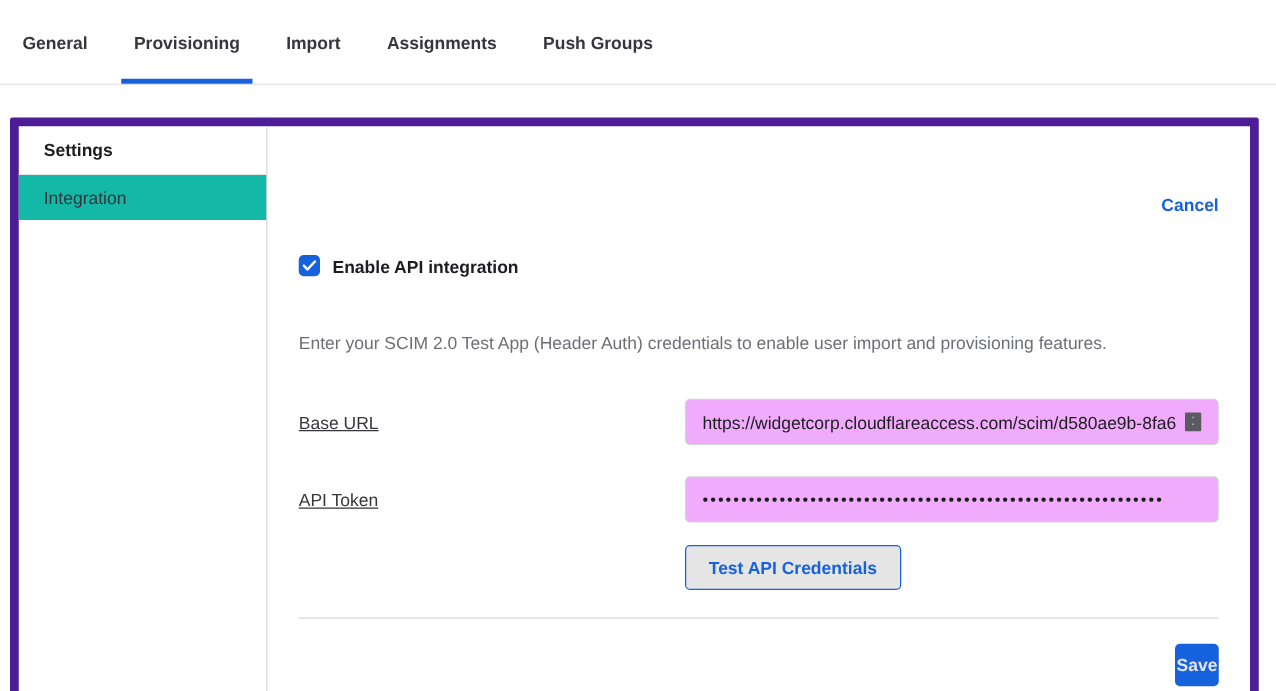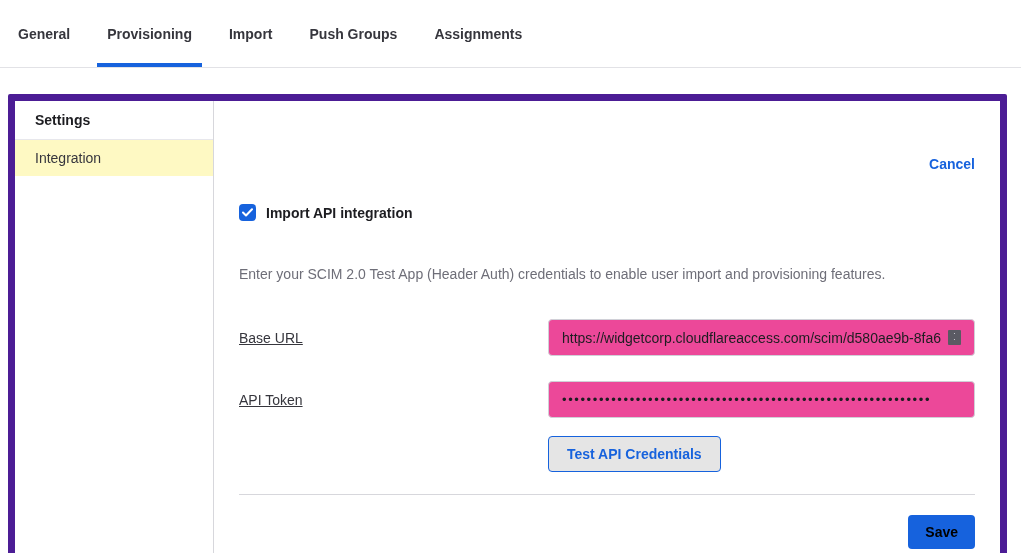--- a/index.html
+++ b/index.html
@@ -16,21 +16,21 @@
 
   
   .panel { margin: 26px 13px 8px 8px; width: 999px; min-height: 467px;
     border: 7px solid #4c1d95; border-radius: 2px; display: flex; background: #fff; }
 
   .sidebar { width: 199px; border-right: 1px solid #d7d7dc; flex-shrink: 0; }
   .sidebar-heading { padding: 11px 20px; font-size: 14px; font-weight: 700;
     color: #1d1d21; border-bottom: 1px solid #e7e7ec; }
   .sidebar-item { padding: 10px 20px; font-size: 14px; color: #36363d;
     cursor: pointer; }
-  .sidebar-item.active { background: #fef9c3; }
+  .sidebar-item.active { background: #14b8a6; }
 
   .content { flex: 1; padding: 0 25px 20px 25px; display: flex; flex-direction: column; }
 
   .cancel-row { display: flex; justify-content: flex-end; margin-top: 55px; }
   .cancel-link { color: #1662dd; font-size: 14px; font-weight: 700;
     text-decoration: none; cursor: pointer; }
 
   .checkbox-row { display: flex; align-items: center; margin-top: 32px; }
   .checkbox { width: 17px; height: 17px; border-radius: 4px; background: #1662dd;
     display: flex; align-items: center; justify-content: center; cursor: pointer;
@@ -38,51 +38,51 @@
   .checkbox svg { display: block; }
   .checkbox-label { margin-left: 10px; font-size: 14px; font-weight: 700;
     color: #1d1d21; }
 
   .description { margin-top: 45px; font-size: 14px; color: #6e6e78; }
 
   .field-row { display: flex; align-items: center; margin-top: 37px; }
   .field-row.token { margin-top: 25px; }
   .field-label { width: 309px; flex-shrink: 0; font-size: 14px; color: #36363d; text-decoration: underline; }
   .field-input { flex: 1; height: 37px; border: 1px solid #d0d0d7; border-radius: 4px;
-    background: #ec4899; display: flex; align-items: center; padding: 0 13px;
+    background: #f0abfc; display: flex; align-items: center; padding: 0 13px;
     overflow: hidden; white-space: nowrap; position: relative; }
   .field-input .value { font-size: 14px; color: #1d1d21; overflow: hidden; }
   .overflow-cursor { position: absolute; right: 13px; top: 10px; width: 13px;
     height: 15px; background: #5a5a63; border-radius: 1px; }
   .overflow-cursor::after { content: "⁚"; color: #cfcfd4; font-size: 9px;
     display: block; text-align: center; line-height: 14px; }
   .token-dots { font-size: 13px; letter-spacing: 1.6px; color: #1d1d21;
     overflow: hidden; }
 
   .test-btn-row { margin-top: 18px; padding-left: 309px; }
   .test-btn { display: inline-block; padding: 9px 18px; border: 1px solid #1662dd;
     border-radius: 4px; background: #e5e5e5; color: #1662dd; font-size: 14px;
     font-weight: 700; cursor: pointer; font-family: inherit; }
 
   .divider { border: none; border-top: 1px solid #d7d7dc; margin-top: 22px; }
 
   .save-row { display: flex; justify-content: flex-end; margin-top: 20px; }
-  .save-btn { padding: 9px 17px; border: none; border-radius: 4px;
-    background: #1662dd; color: #000000; font-size: 14px; font-weight: 700;
+  .save-btn { padding: 9px 1px; border: none; border-radius: 4px;
+    background: #1662dd; color: #e5e5e5; font-size: 14px; font-weight: 700;
     cursor: pointer; font-family: inherit; }
 </style>
 </head>
 <body>
 
 <nav class="tabbar">
   <div class="tab">General</div>
   <div class="tab active">Provisioning</div>
   <div class="tab">Import</div>
+  <div class="tab">Assignments</div>
   <div class="tab">Push Groups</div>
-  <div class="tab">Assignments</div>
 </nav>
 
 <div class="panel">
 
   <aside class="sidebar">
     <div class="sidebar-heading">Settings</div>
     <div class="sidebar-item active">Integration</div>
   </aside>
 
   <section class="content">
@@ -92,21 +92,21 @@
     </div>
 
     <div class="checkbox-row">
       <span class="checkbox">
         <span>
           <svg width="11" height="9" viewBox="0 0 11 9">
             <path d="M1 4.5 L4 7.5 L10 1.2" stroke="#ffffff" stroke-width="2" fill="none" stroke-linecap="round" stroke-linejoin="round"></path>
           </svg>
         </span>
       </span>
-      <label class="checkbox-label">Import API integration</label>
+      <label class="checkbox-label">Enable API integration</label>
     </div>
 
     <p class="description">Enter your SCIM 2.0 Test App (Header Auth) credentials to enable user import and provisioning features.</p>
 
     <div class="field-row">
       <label class="field-label">Base URL</label>
       <div class="field-input">
         <span class="value">https://widgetcorp.cloudflareaccess.com/scim/d580ae9b-8fa6</span>
         <span class="overflow-cursor"></span>
       </div>

